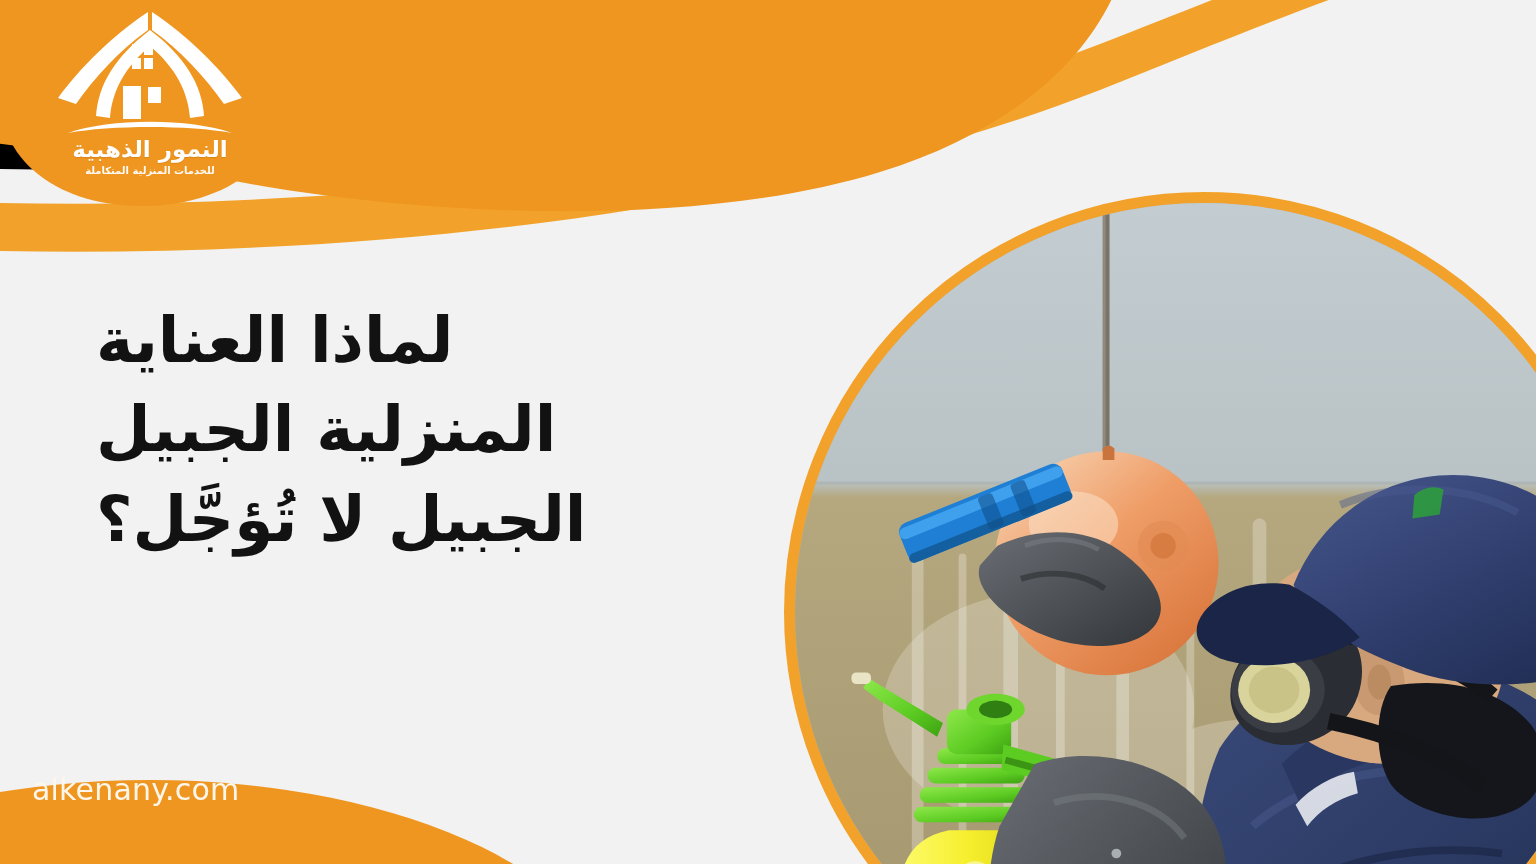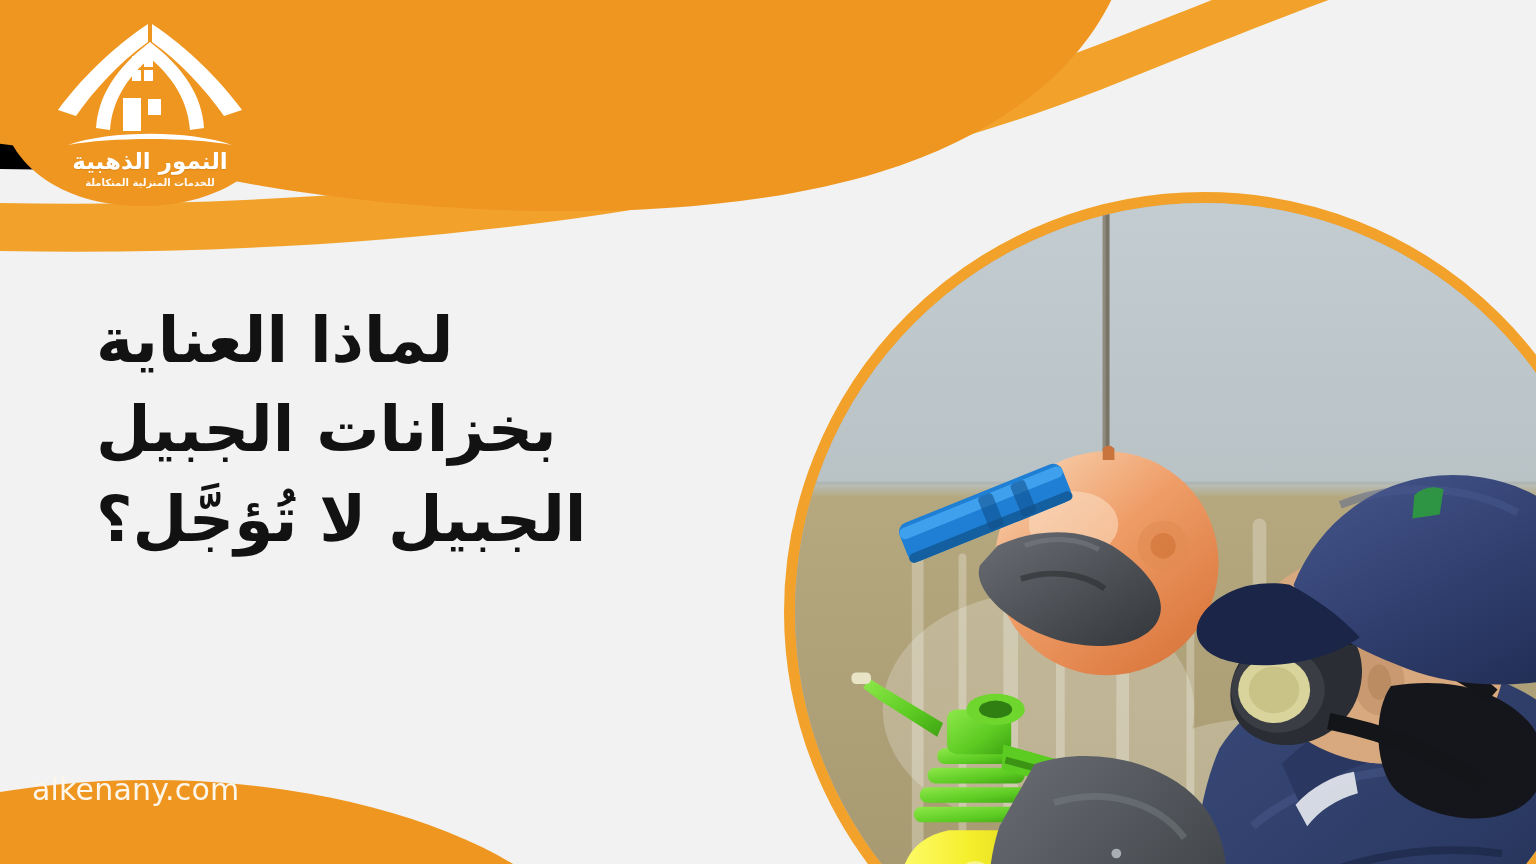--- a/index.html
+++ b/index.html
@@ -24,21 +24,21 @@
     top: 0;
     width: 1536px;
     height: 864px;
     pointer-events: none;
   }
 
   
   #logo-block {
     position: absolute;
     left: 30px;
-    top: 16px;
+    top: 4px;
     width: 240px;
     height: 190px;
     text-align: center;
   }
   #logo-mark {
     width: 200px;
     height: 130px;
     display: block;
     margin: 2px auto 0 auto;
   }
@@ -167,21 +167,21 @@
       <rect x="98" y="81" width="13" height="16" fill="#ffffff"></rect>
 
       <path d="M18 127 C 60 112 140 112 182 127 C 140 119 60 119 18 127 Z" fill="#ffffff"></path>
     </svg>
     <div id="logo-name">النمور الذهبية</div>
     <div id="logo-tagline">للخدمات المنزلية المتكاملة</div>
   </div>
 
   <div id="headline">
     <span class="hl-line">لماذا العناية</span>
-    <span class="hl-line">بخزانات الجبيل</span>
+    <span class="hl-line">المنزلية الجبيل</span>
     <span class="hl-line">الجبيل لا تُؤجَّل؟</span>
   </div>
 
   <div id="photo-circle">
     <svg id="photo-svg" viewBox="0 0 840 840" preserveAspectRatio="xMidYMid slice">
       <defs>
         <linearGradient id="wallGrad" x1="0" y1="0" x2="0" y2="1">
           <stop offset="0%" stop-color="#c3cdd1"></stop>
           <stop offset="34%" stop-color="#b9c3c6"></stop>
           <stop offset="36%" stop-color="#b5a87f"></stop>

